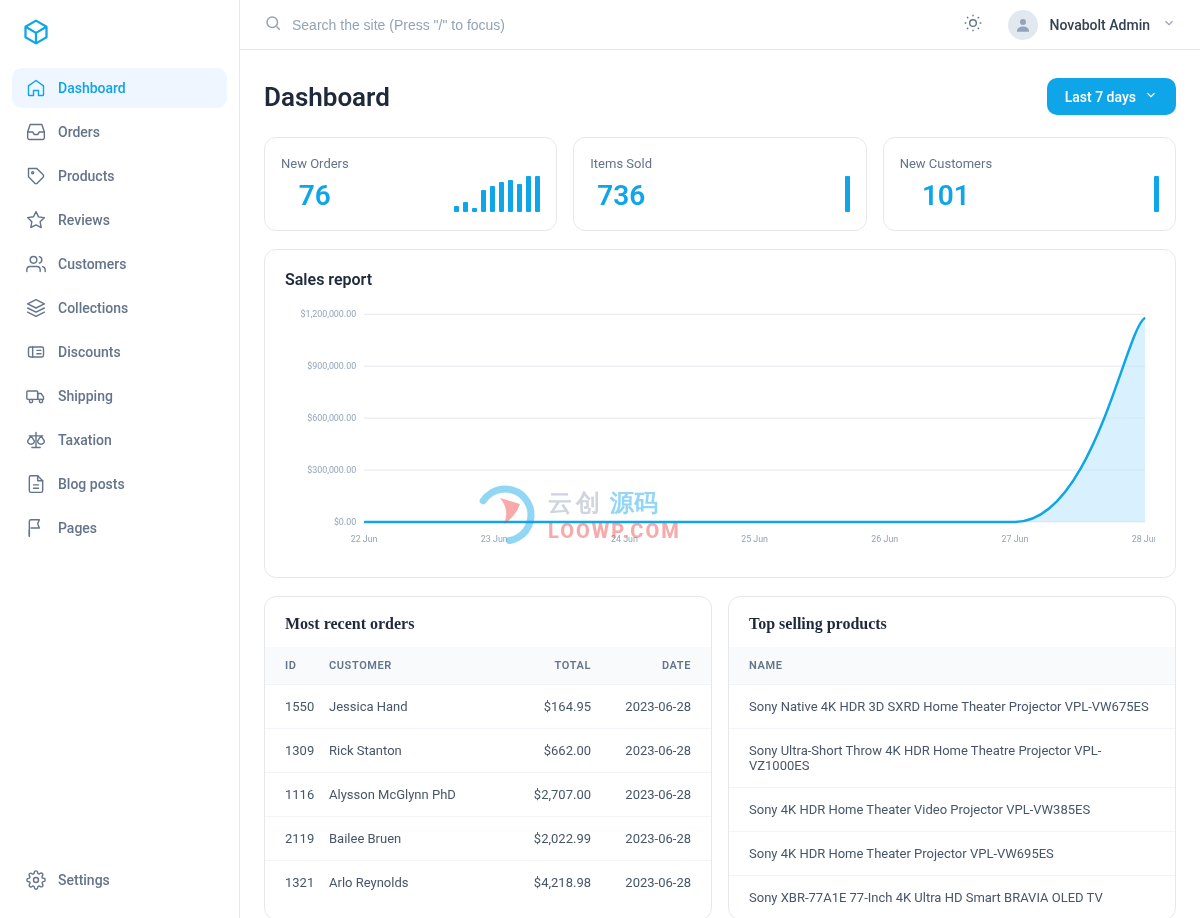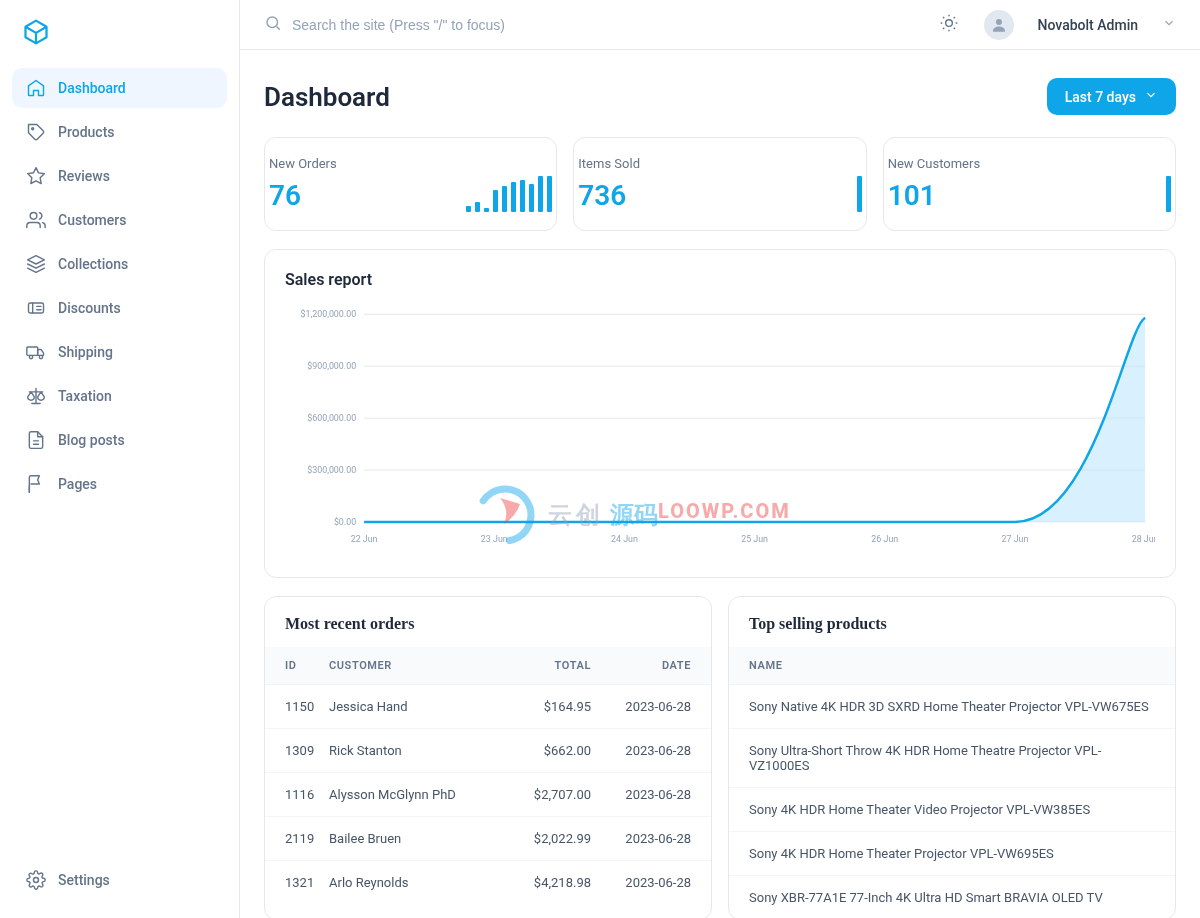--- a/index.html
+++ b/index.html
@@ -14,49 +14,49 @@
 .nav-item .icon { width: 20px; height: 20px; display: flex; align-items: center; justify-content: center; }
 .nav-item .icon svg { stroke: currentColor; }
 .sidebar-spacer { flex: 1; }
 .main { flex: 1; display: flex; flex-direction: column; }
 .topbar { height: 52px; border-bottom: 1px solid #e5e7eb; display: flex; align-items: center; padding: 0 24px; gap: 14px; }
 .search-wrap { display: flex; align-items: center; gap: 10px; flex: 1; color: #94a3b8; }
 .search-input { border: none; outline: none; font-size: 14px; color: #334155; flex: 1; }
 .search-input::placeholder { color: #94a3b8; }
 .topbar-right { display: flex; align-items: center; gap: 18px; }
 .icon-btn { width: 34px; height: 34px; display: flex; align-items: center; justify-content: center; color: #64748b; cursor: pointer; }
-.user { display: flex; align-items: center; gap: 24px; cursor: pointer; }
+.user { display: flex; align-items: center; gap: 12px; cursor: pointer; }
 .avatar { width: 30px; height: 30px; border-radius: 50%; background: #e2e8f0; display: flex; align-items: center; justify-content: center; }
 .avatar svg { width: 18px; height: 18px; fill: #94a3b8; }
 .user-name { font-size: 14px; font-weight: 500; color: #334155; }
 .content { padding: 28px 24px; overflow: auto; }
 .page-head { display: flex; align-items: center; justify-content: space-between; margin-bottom: 22px; }
 .page-title { font-size: 26px; font-weight: 600; color: #1e293b; }
 .range-btn { background: #0ea5e9; color: #fff; border-radius: 10px; padding: 10px 18px; font-size: 14px; font-weight: 500; display: flex; align-items: center; gap: 8px; cursor: pointer; }
 .stats { display: grid; grid-template-columns: repeat(3, 1fr); gap: 16px; margin-bottom: 18px; }
-.stat-card { border: 1px solid #e5e7eb; border-radius: 12px; padding: 18px 4px; display: flex; justify-content: space-between; align-items: flex-end; }
+.stat-card { border: 1px solid #e5e7eb; border-radius: 12px; padding: 18px 16px; display: flex; justify-content: space-between; align-items: flex-end; text-align: center; }
 .stat-label { font-size: 13px; color: #64748b; margin-bottom: 8px; }
 .stat-value { font-size: 28px; font-weight: 600; color: #0ea5e9; }
 .spark { display: flex; align-items: flex-end; gap: 4px; height: 36px; }
 .spark div { width: 5px; background: #0ea5e9; border-radius: 1px; }
 .chart-card { border: 1px solid #e5e7eb; border-radius: 12px; padding: 20px; margin-bottom: 18px; }
 .chart-title { font-size: 16px; font-weight: 600; color: #1e293b; margin-bottom: 14px; }
 .chart-svg { width: 100%; height: 250px; }
 .tables { display: grid; grid-template-columns: 1fr 1fr; gap: 16px; }
 .table-card { border: 1px solid #e5e7eb; border-radius: 12px; overflow: hidden; }
 .table-title { font-size: 16px; font-weight: 600; padding: 18px 20px 14px; color: #1e293b; font-family: Liberation Serif, serif; }
 .thead { background: #f8fafc; display: flex; padding: 12px 20px; font-size: 11px; letter-spacing: 0.6px; color: #64748b; font-weight: 600; }
 .trow { display: flex; padding: 14px 20px; border-top: 1px solid #f1f5f9; font-size: 13px; color: #475569; }
 .c-id { width: 44px; }
 .c-cust { flex: 1; }
 .c-total { width: 90px; text-align: right; }
 .c-date { width: 100px; text-align: right; }
 .c-name { flex: 1; }
 .watermark { position: absolute; left: 470px; top: 480px; display: flex; align-items: center; gap: 8px; opacity: 0.45; pointer-events: none; z-index: 10; }
-.watermark-text { display: flex; flex-direction: row; }
+.watermark-text { display: flex; flex-direction: column; }
 .wm-top { display: flex; gap: 6px; }
 .wm-cn { font-size: 24px; font-weight: 700; color: #94a3b8; letter-spacing: 4px; }
 .wm-cn2 { font-size: 24px; font-weight: 700; color: #0ea5e9; }
 .wm-url { font-size: 20px; font-weight: 800; letter-spacing: 2px; color: #ef4444; }
 </style>
 </head>
 <body>
 
 <div class="layout">
   <aside class="sidebar">
@@ -69,20 +69,29 @@
         </svg>
     </div>
     <nav class="nav" id="nav">
         <div class="nav-item active">
           <span class="icon">
             <svg width="20" height="20" viewBox="0 0 24 24" fill="none" stroke-width="1.7" stroke-linecap="round" stroke-linejoin="round">
               <path d="M3 9.5L12 3l9 6.5V20a1 1 0 01-1 1h-5v-6h-6v6H4a1 1 0 01-1-1z"></path>
             </svg>
           </span>
           <span>Dashboard</span>
+        </div>
+        <div class="nav-item">
+          <span class="icon">
+            <svg width="20" height="20" viewBox="0 0 24 24" fill="none" stroke-width="1.7" stroke-linecap="round" stroke-linejoin="round">
+              <path d="M22 12h-6l-2 3h-4l-2-3H2"></path>
+              <path d="M5 3h14l3 9v7a2 2 0 01-2 2H4a2 2 0 01-2-2v-7z"></path>
+            </svg>
+          </span>
+          <span>Orders</span>
         </div>
         <div class="nav-item">
           <span class="icon">
             <svg width="20" height="20" viewBox="0 0 24 24" fill="none" stroke-width="1.7" stroke-linecap="round" stroke-linejoin="round">
               <path d="M20.6 13.4L13.4 20.6a2 2 0 01-2.8 0L3 13V3h10l7.6 7.6a2 2 0 010 2.8z"></path>
               <circle cx="8" cy="8" r="1.2"></circle>
             </svg>
           </span>
           <span>Products</span>
         </div>
@@ -281,21 +290,21 @@
         <div class="table-card">
           <div class="table-title">Most recent orders</div>
           <div class="thead">
             <div class="c-id">ID</div>
             <div class="c-cust">CUSTOMER</div>
             <div class="c-total">TOTAL</div>
             <div class="c-date">DATE</div>
           </div>
           <div id="recent-rows">
               <div class="trow">
-                <div class="c-id">1150</div>
+                <div class="c-id">1550</div>
                 <div class="c-cust">Jessica Hand</div>
                 <div class="c-total">$164.95</div>
                 <div class="c-date">2023-06-28</div>
               </div>
               <div class="trow">
                 <div class="c-id">1309</div>
                 <div class="c-cust">Rick Stanton</div>
                 <div class="c-total">$662.00</div>
                 <div class="c-date">2023-06-28</div>
               </div>

